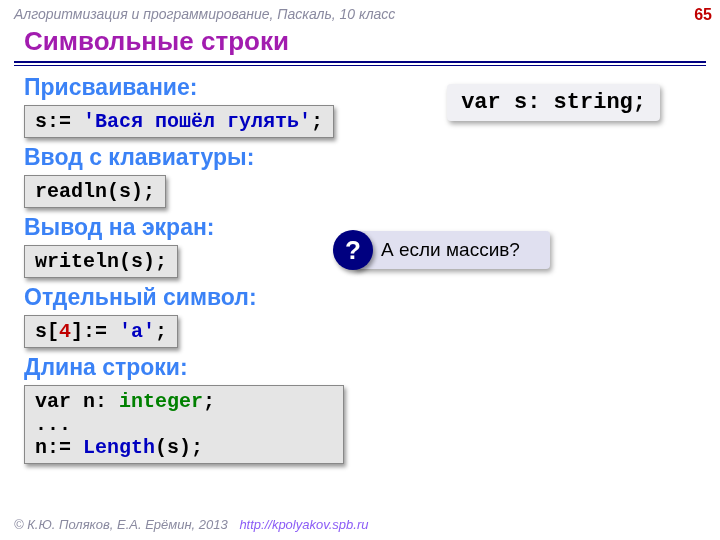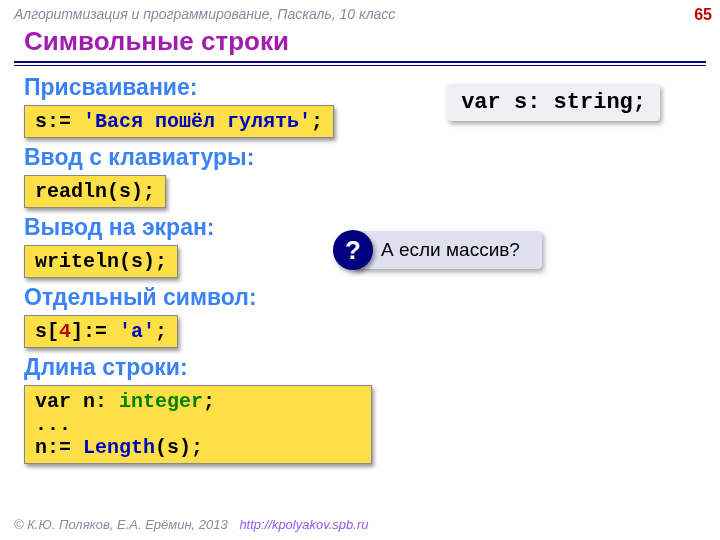--- a/index.html
+++ b/index.html
@@ -41,21 +41,21 @@
     padding: 0 24px;
     position: relative;
   }
   .section-label {
     font-size: 23px;
     font-weight: bold;
     color: #3b82f6;
     margin-top: 0;
   }
   .code-box {
-    background: #fde047;
+    background: #e5e5e5;
     border: 1px solid #888;
     box-shadow: 2px 3px 4px rgba(0,0,0,0.4);
     padding: 4px 10px;
     margin: 4px 0 6px 0;
     font-family: "Courier New", monospace;
     font-size: 20px;
     font-weight: bold;
     display: inline-block;
     white-space: pre;
   }
@@ -95,21 +95,21 @@
     display: flex;
     align-items: center;
     justify-content: center;
     z-index: 2;
     box-shadow: 2px 3px 4px rgba(0,0,0,0.4);
   }
   .q-rect {
     background: #e0e0f0;
     border-radius: 4px;
     box-shadow: 2px 3px 5px rgba(0,0,0,0.35);
-    padding: 8px 22px 8px 28px;
+    padding: 8px 30px 8px 28px;
     margin-left: -20px;
     font-size: 19px;
     color: #000;
     text-align: center;
   }
   .footer {
     position: absolute;
     bottom: 8px;
     left: 14px;
     font-size: 13px;
@@ -142,21 +142,21 @@
   <div class="section-label">Ввод с клавиатуры:</div>
   <div class="code-box"><span class="kw-black">readln(s);</span></div>
 
   <div class="section-label">Вывод на экран:</div>
   <div class="code-box"><span class="kw-black">writeln(s);</span></div>
 
   <div class="section-label">Отдельный символ:</div>
   <div class="code-box"><span class="kw-black">s[</span><span class="kw-red">4</span><span class="kw-black">]:= </span><span class="kw-blue">'а'</span><span class="kw-black">;</span></div>
 
   <div class="section-label">Длина строки:</div>
-  <div class="code-box code-multi" style="width:348px;"><span class="kw-black">var</span><span class="kw-black"> n: </span><span class="kw-green">integer</span><span class="kw-black">;</span>
+  <div class="code-box code-multi" style="width:320px;"><span class="kw-black">var</span><span class="kw-black"> n: </span><span class="kw-green">integer</span><span class="kw-black">;</span>
 <span class="kw-black">...</span>
 <span class="kw-black">n:= </span><span class="kw-blue">Length</span><span class="kw-black">(s);</span></div>
 
   <div class="question-bubble">
     <div class="q-circle">?</div>
     <div class="q-rect">А если массив?</div>
   </div>
 
 </div>
 

